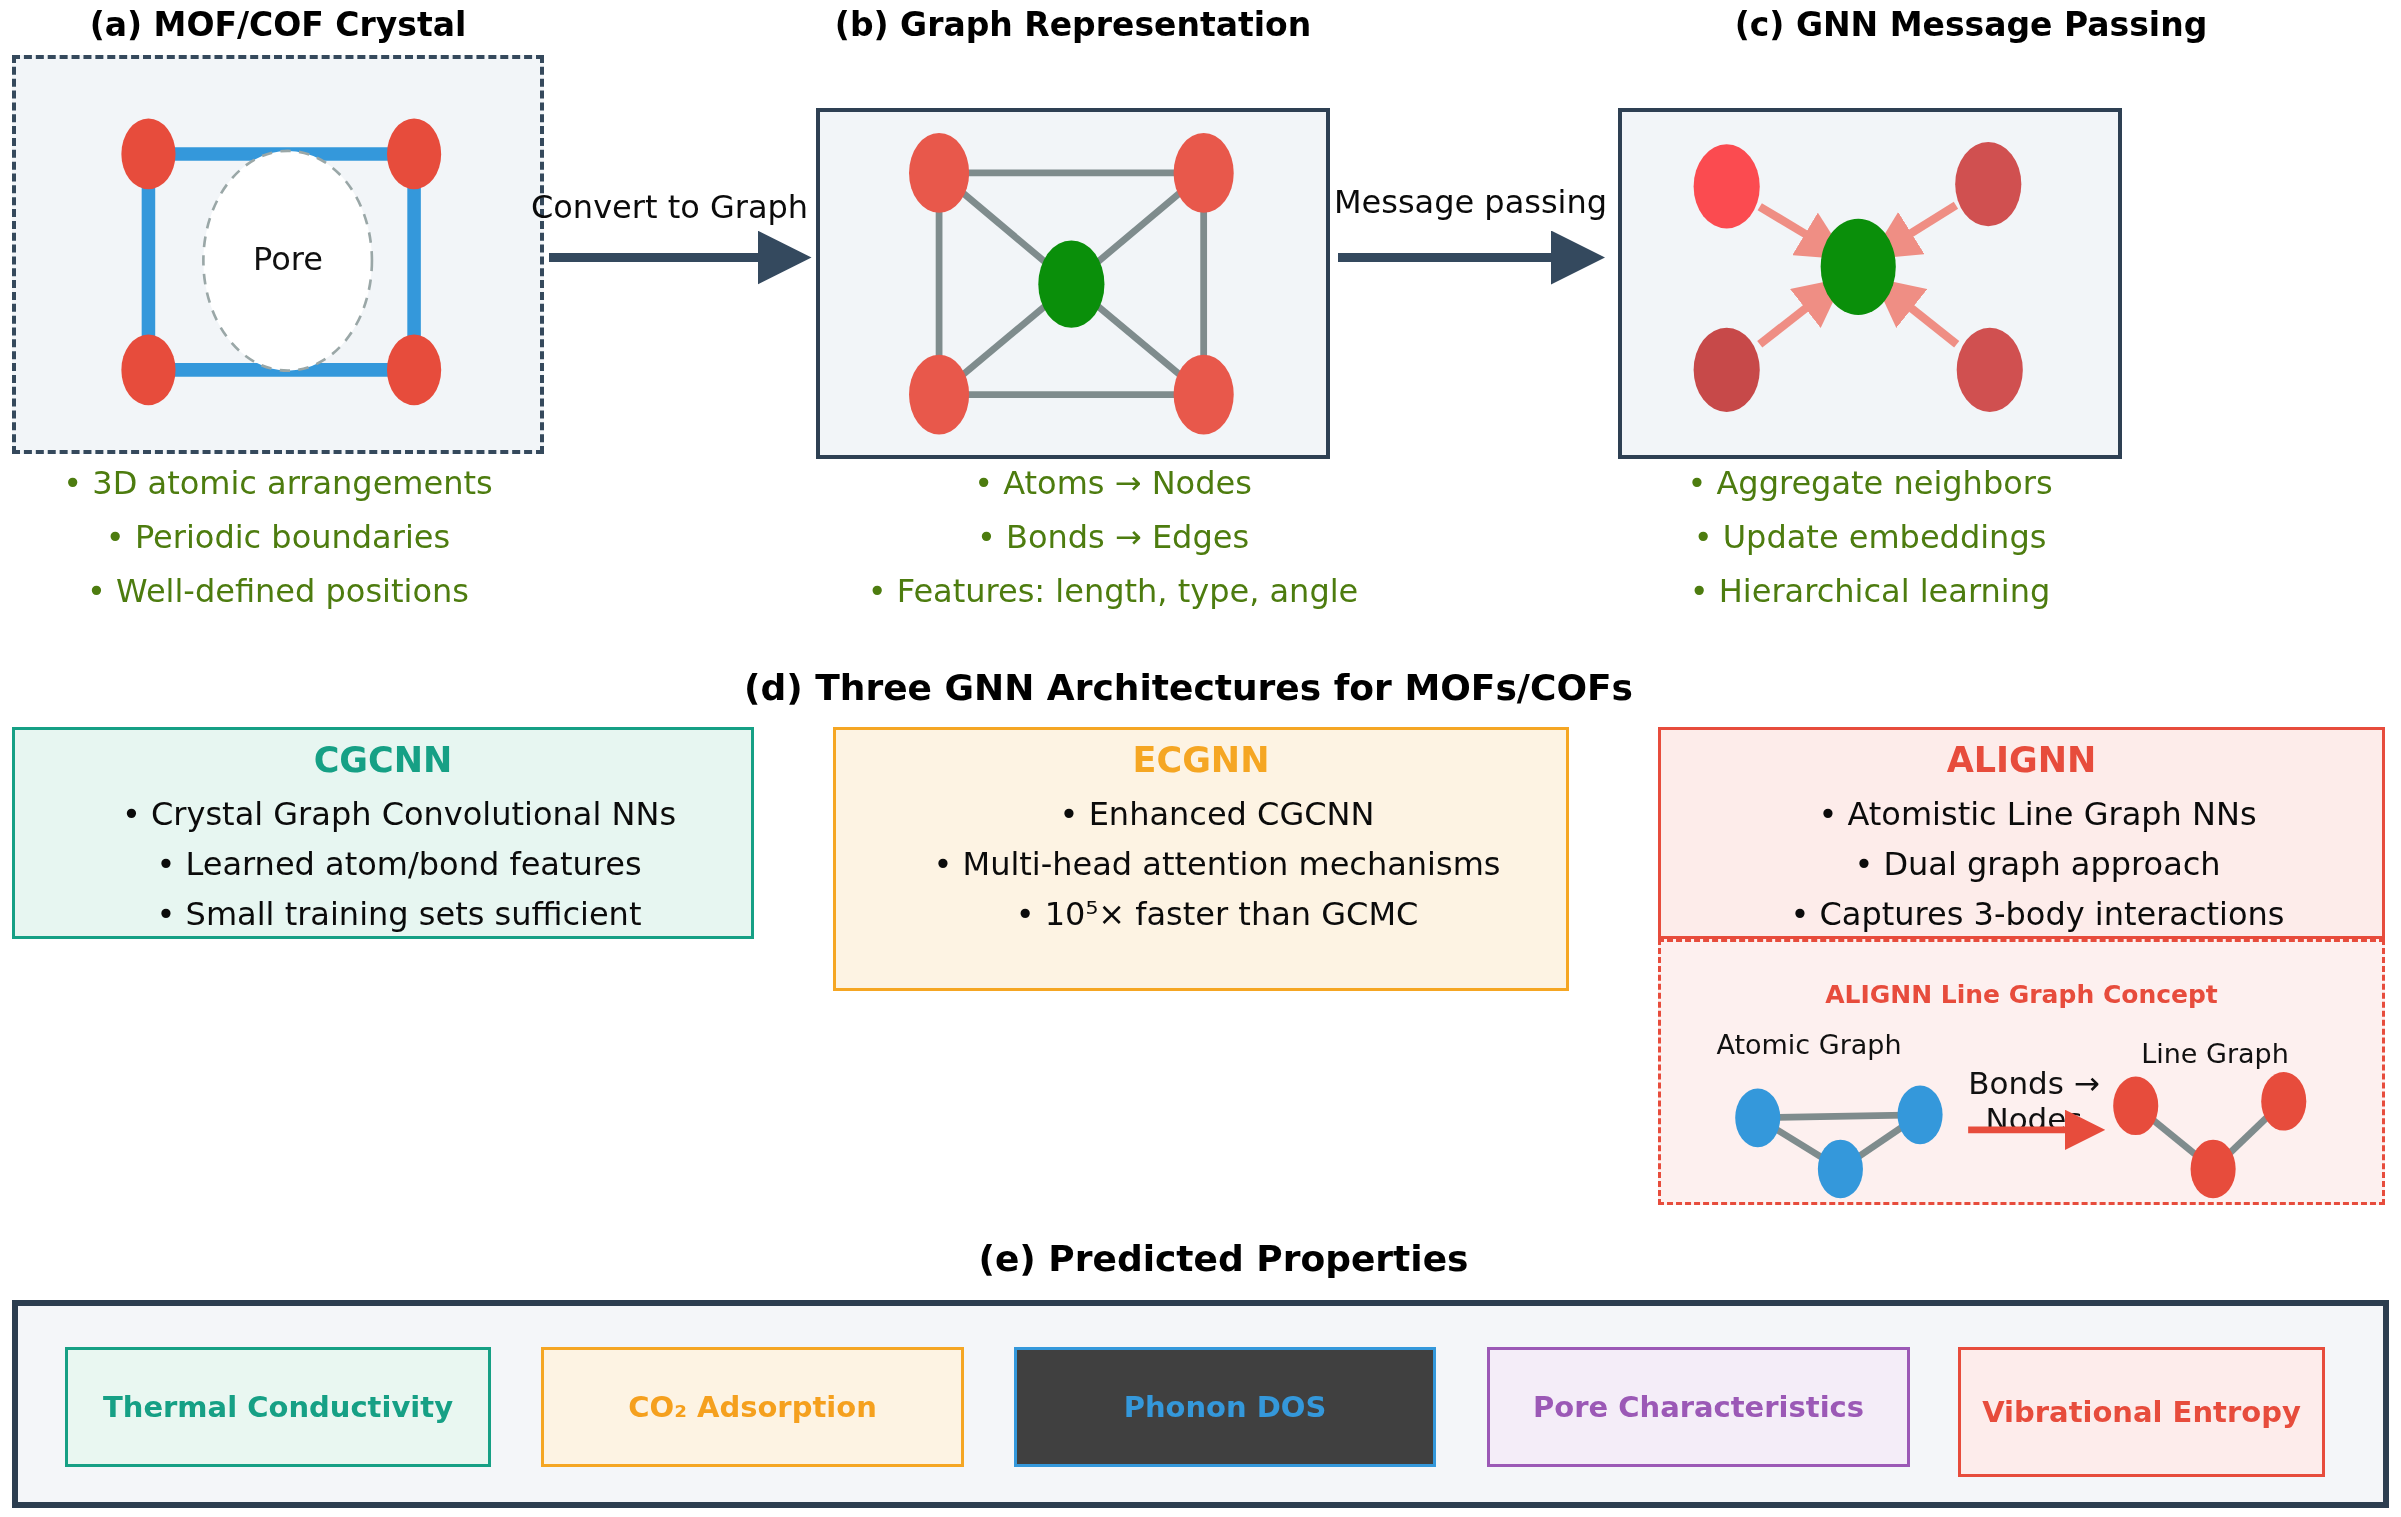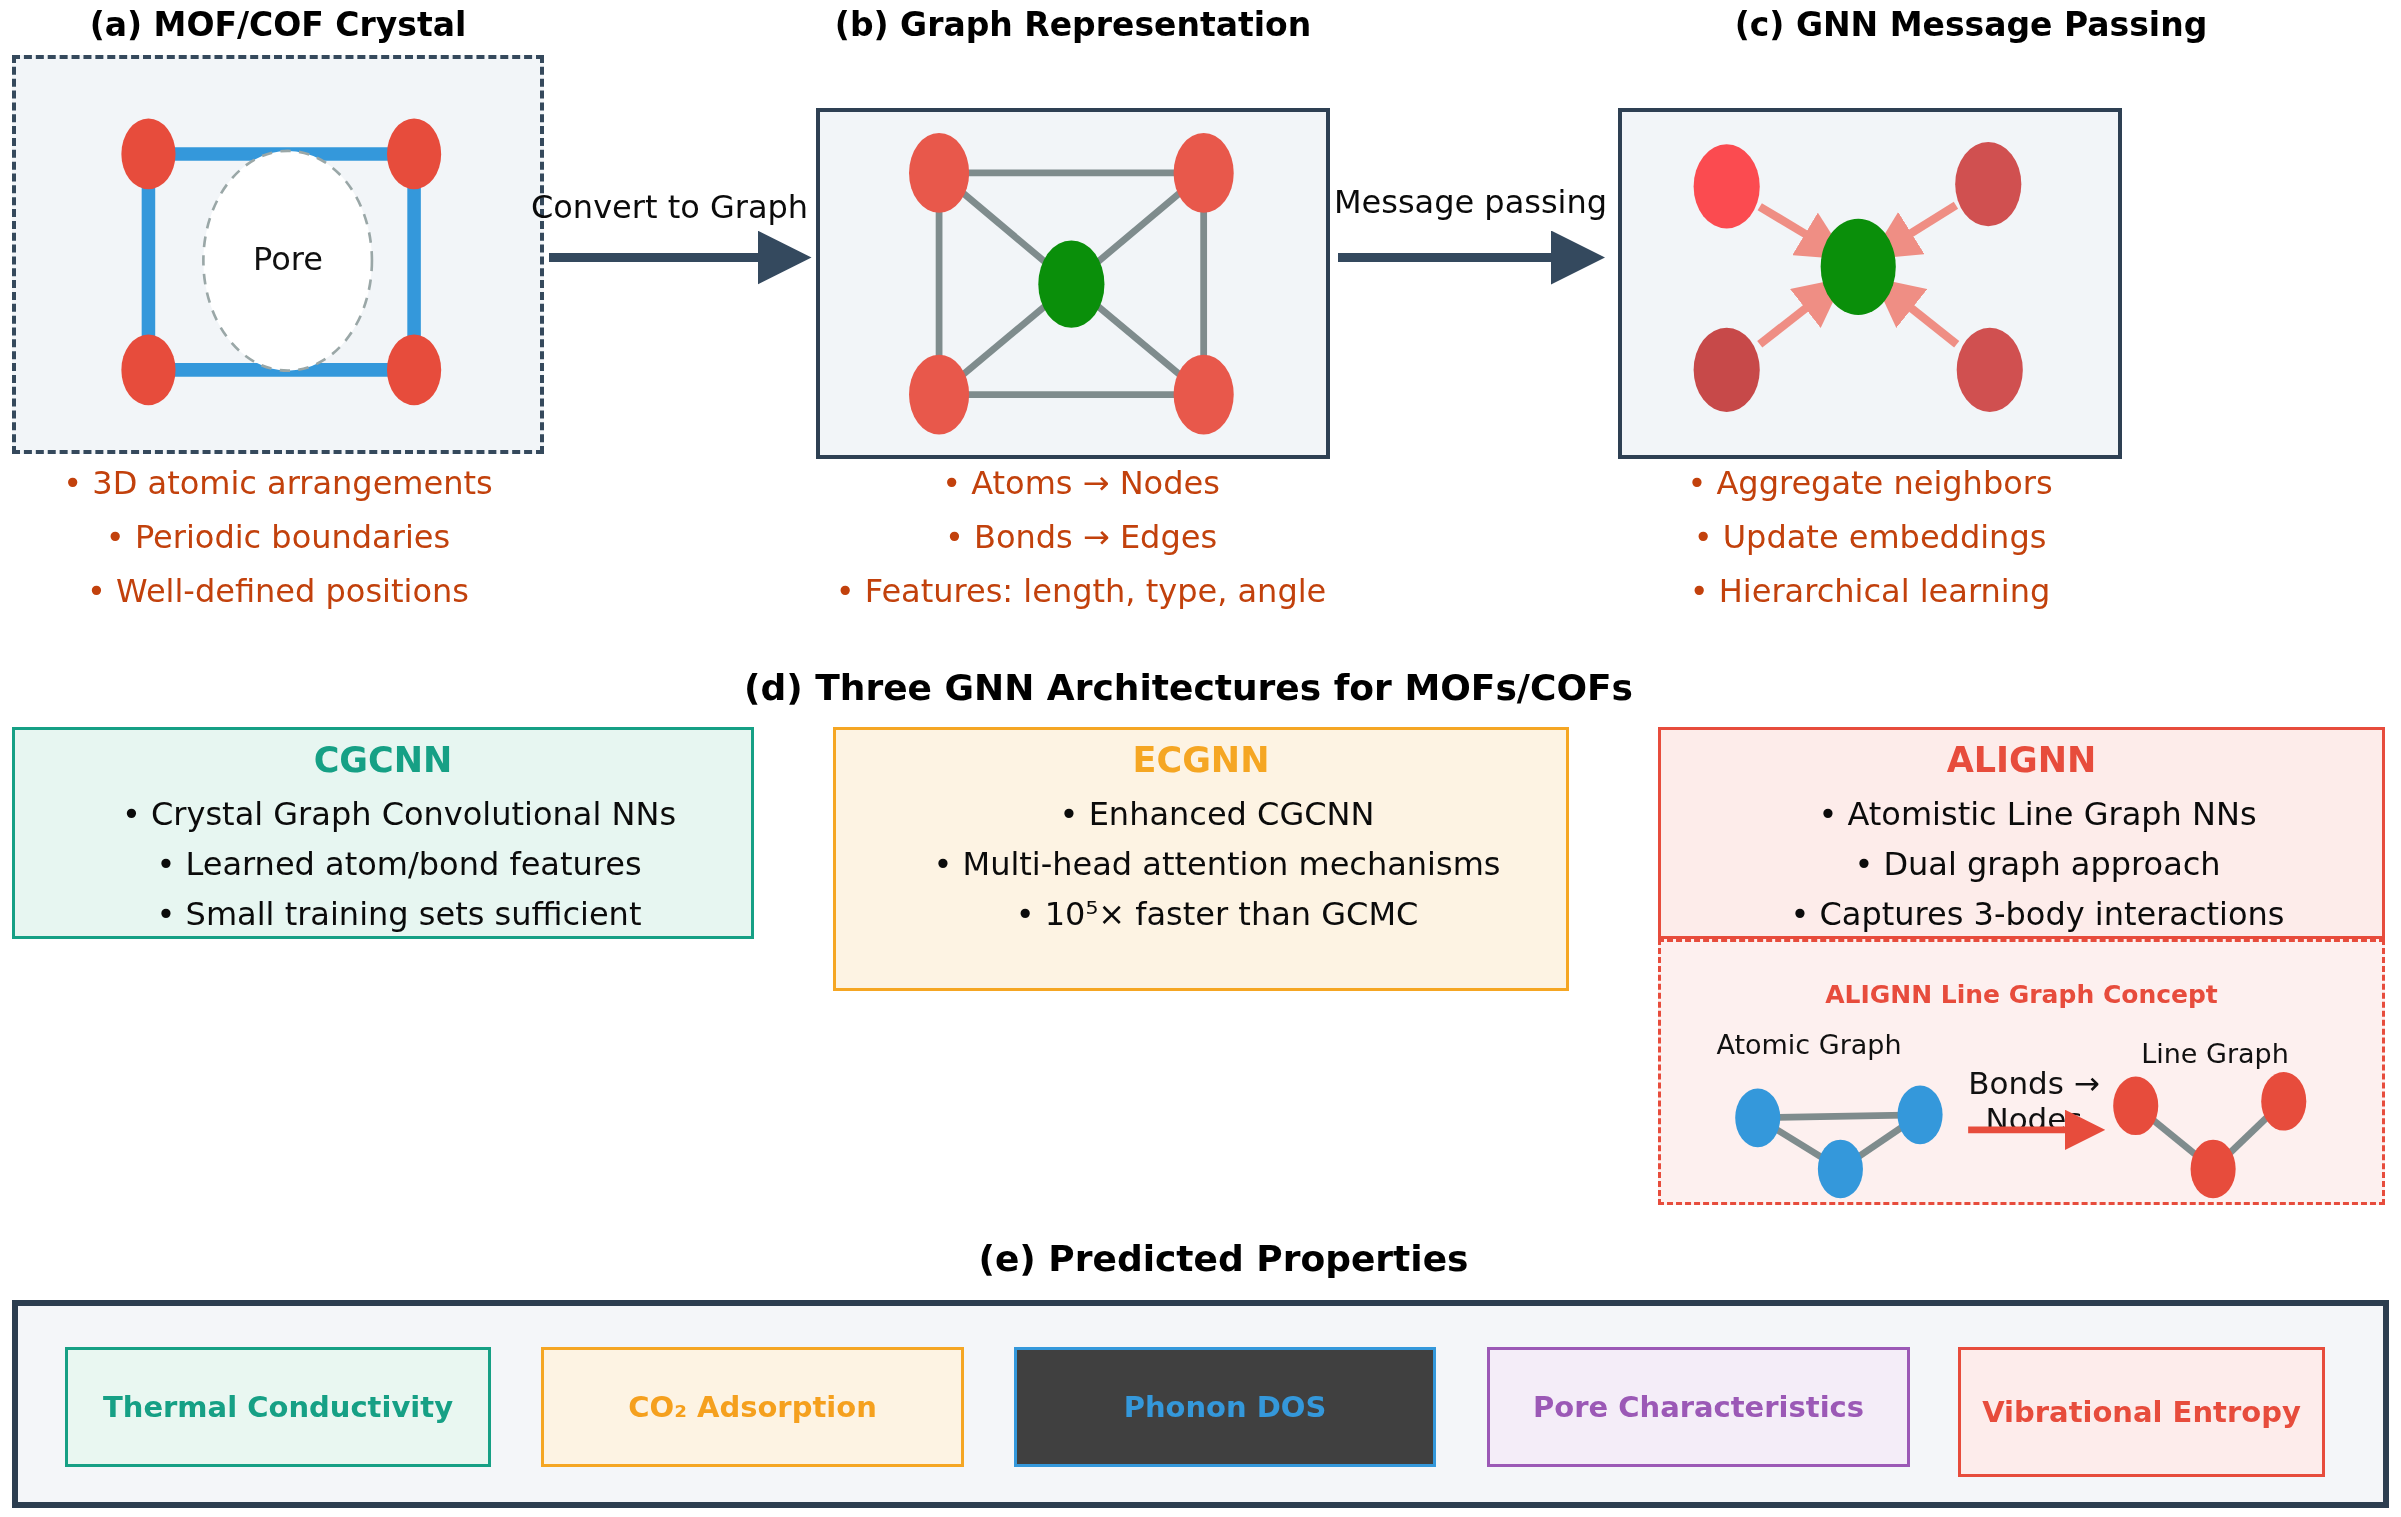--- a/index.html
+++ b/index.html
@@ -3,21 +3,21 @@
 <meta charset="utf-8">
 <style>
   html,body{margin:0;padding:0;background:#ffffff;}
   .canvas{position:relative;width:2401px;height:1517px;background:#ffffff;overflow:hidden;
           font-family:"DejaVu Sans","Liberation Sans",sans-serif;color:#0b0b0b;}
   .sec-title{position:absolute;font-weight:bold;text-align:center;color:#000;}
   .t-panel{font-size:33px;line-height:44px;}
   .t-big{font-size:36px;line-height:47px;}
   .panel{position:absolute;background:#f2f5f8;border:4.5px solid #2e4053;box-sizing:border-box;}
   .panel.dashed{border-style:dashed;border-color:#35495c;}
-  .bullets{position:absolute;text-align:center;font-size:32px;line-height:54px;color:#c2410c;}
+  .bullets{position:absolute;text-align:center;font-size:32px;line-height:54px;color:#4d7c0f;}
   .arrow-label{position:absolute;text-align:center;font-size:32px;color:#0b0b0b;}
   .flow-arrow{position:absolute;}
   .pore-label{position:absolute;text-align:center;font-size:32px;color:#111;}
   .card{position:absolute;box-sizing:border-box;border:3.8px solid;text-align:center;overflow:hidden;}
   .card-title{font-weight:bold;font-size:35px;line-height:38px;margin-top:10.5px;}
   .card-bullets{font-size:32px;line-height:50px;margin-top:10.5px;color:#0b0b0b;padding-left:32px;}
   .card.teal{border-color:#16a085;background:#e7f6f1;}   .card.teal .card-title{color:#16a085;}
   .card.orange{border-color:#f5a623;background:#fdf3e3;} .card.orange .card-title{color:#f5a623;}
   .card.red{border-color:#e74c3c;background:#fdecea;}    .card.red .card-title{color:#e74c3c;}
   .concept{position:absolute;box-sizing:border-box;border:3px dashed #e74c3c;background:#fdf0ef;}
@@ -98,21 +98,21 @@
       <line class="gedge" x1="158" y1="376" x2="334" y2="229"></line>
       <line class="gedge" x1="510" y1="376" x2="334" y2="229"></line>
       <ellipse cx="158" cy="81" rx="40" ry="53" fill="#e8584b"></ellipse>
       <ellipse cx="510" cy="81" rx="40" ry="53" fill="#e8584b"></ellipse>
       <ellipse cx="158" cy="376" rx="40" ry="53" fill="#e8584b"></ellipse>
       <ellipse cx="510" cy="376" rx="40" ry="53" fill="#e8584b"></ellipse>
       <ellipse cx="334" cy="229" rx="44" ry="58" fill="#0a8f0a"></ellipse>
     </svg>
   </div>
 
-  <div class="bullets" style="left:824px;top:456px;width:514px">
+  <div class="bullets" style="left:856px;top:456px;width:514px">
     <div>• Atoms → Nodes</div>
     <div>• Bonds → Edges</div>
     <div>• Features: length, type, angle</div>
   </div>
 
   <div class="arrow-label" style="left:1324px;top:183px;width:293px">Message passing</div>
   <svg class="flow-arrow" style="left:1336px;top:226px" width="277" height="63" viewBox="0 0 368 84">
     <line class="navy-line" x1="2" y1="42" x2="292" y2="42" marker-end="url(#head-navy)"></line>
   </svg>
 

